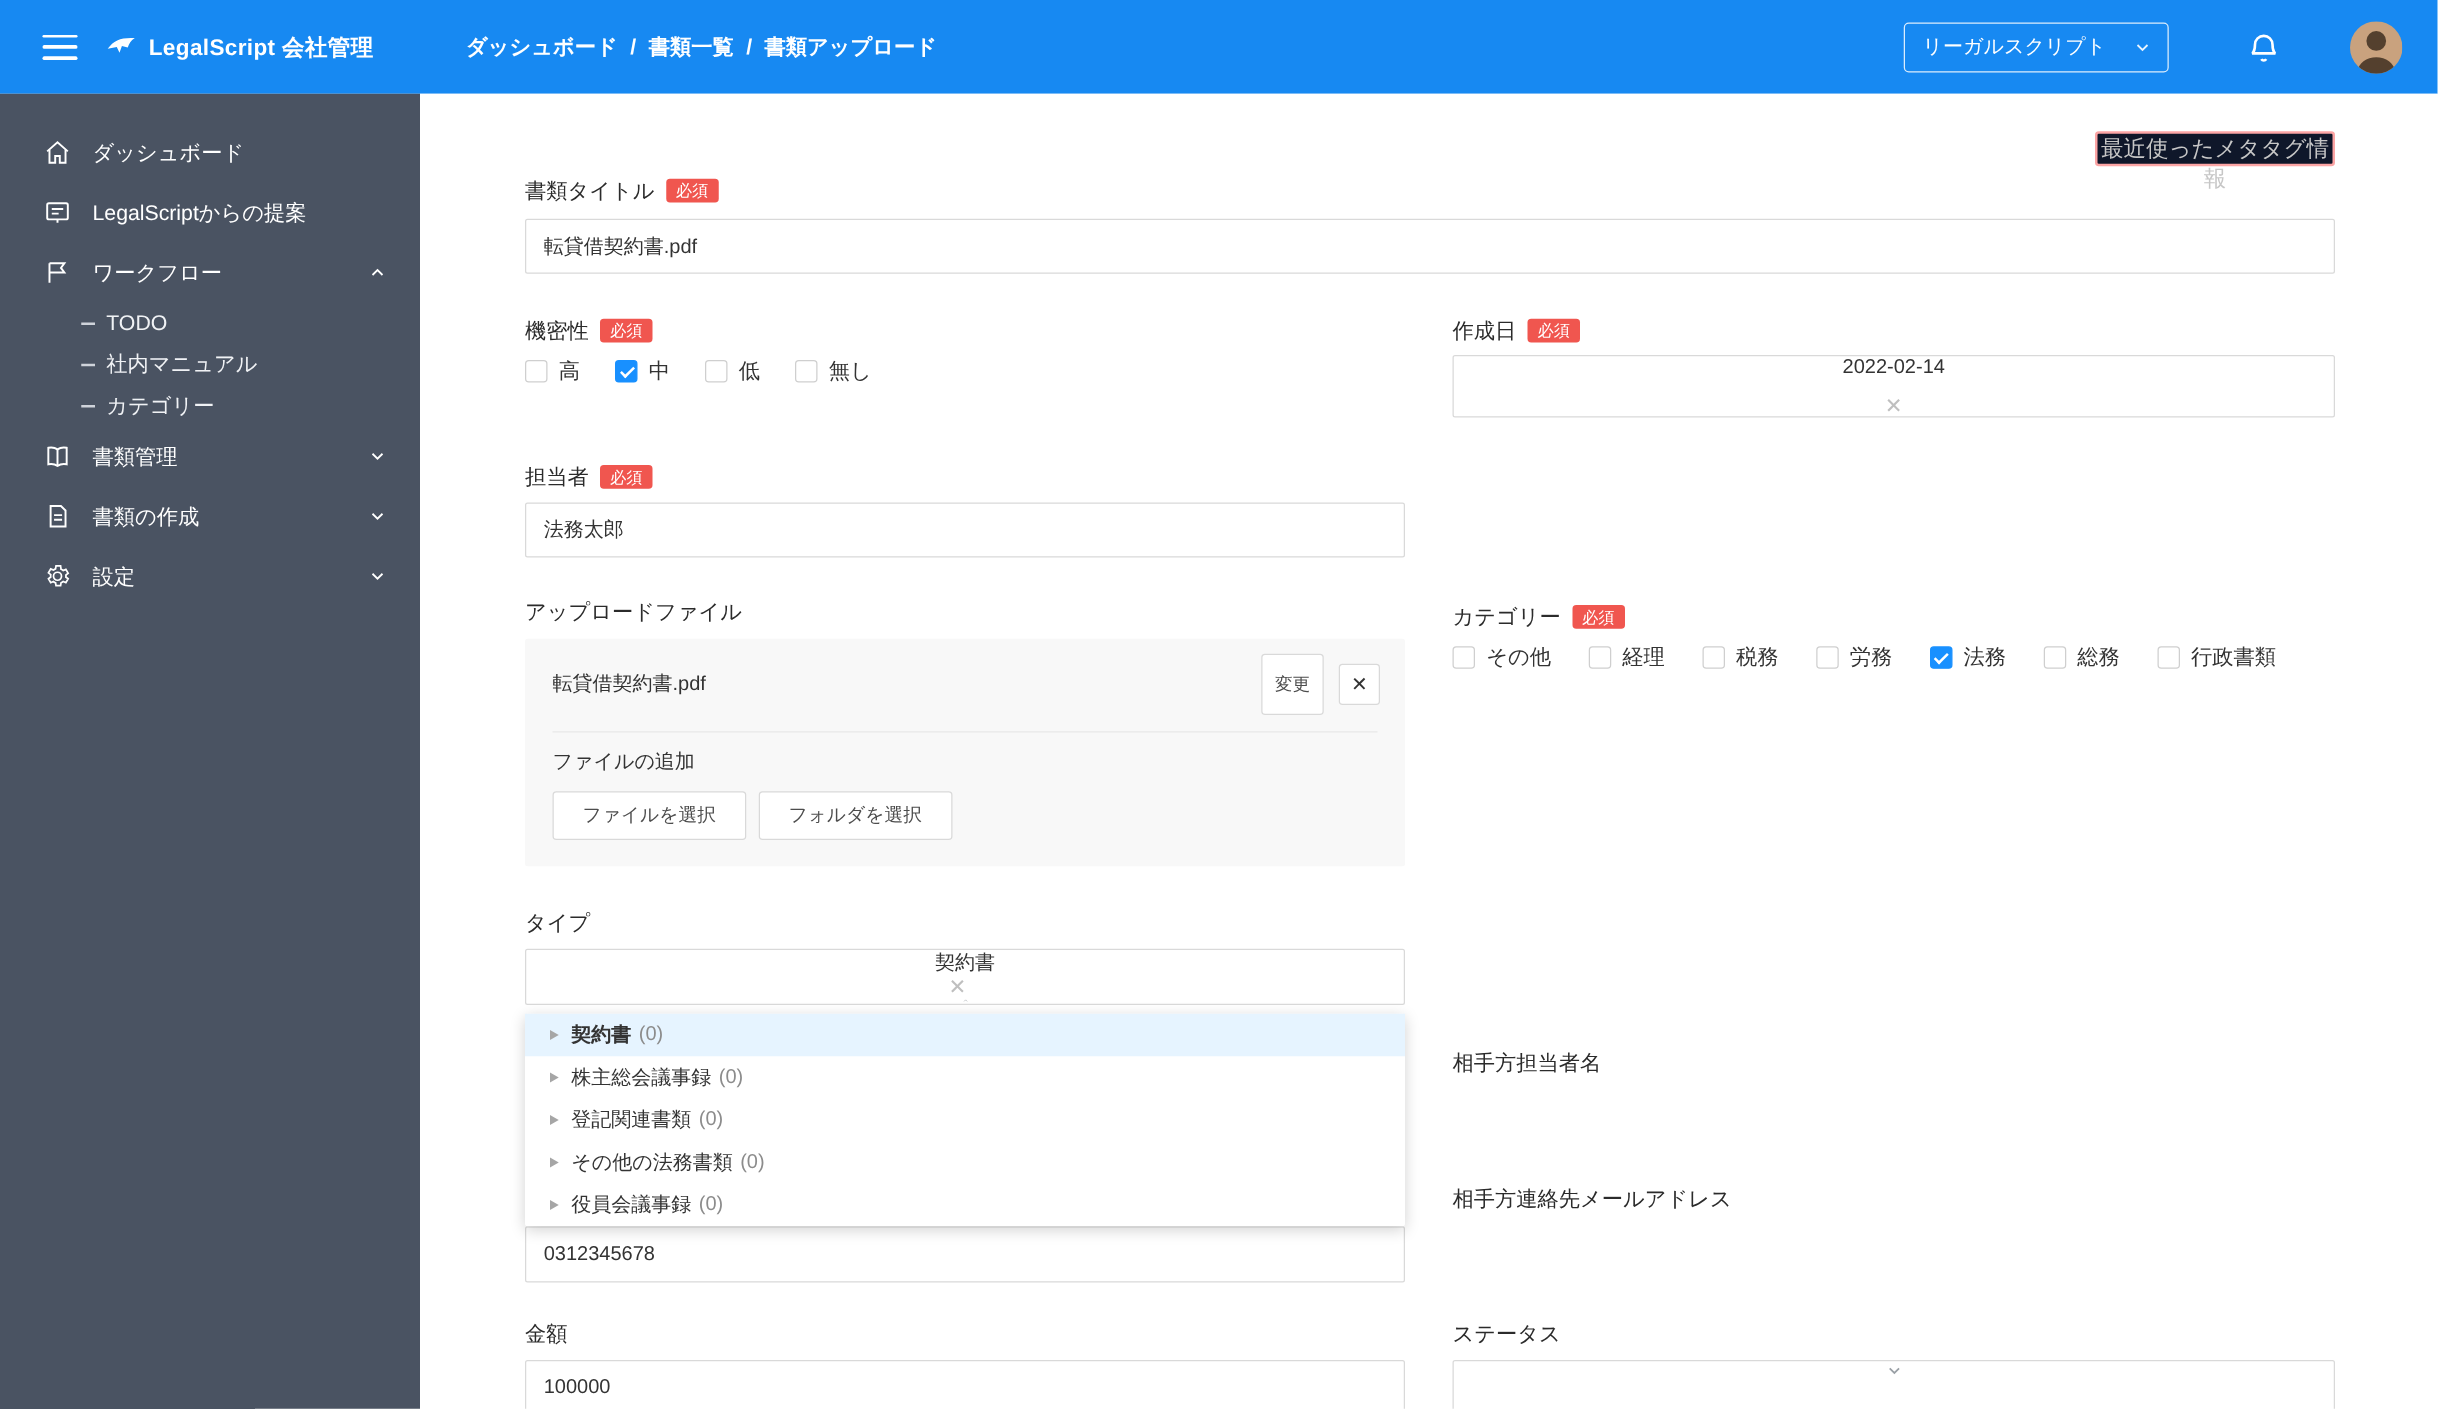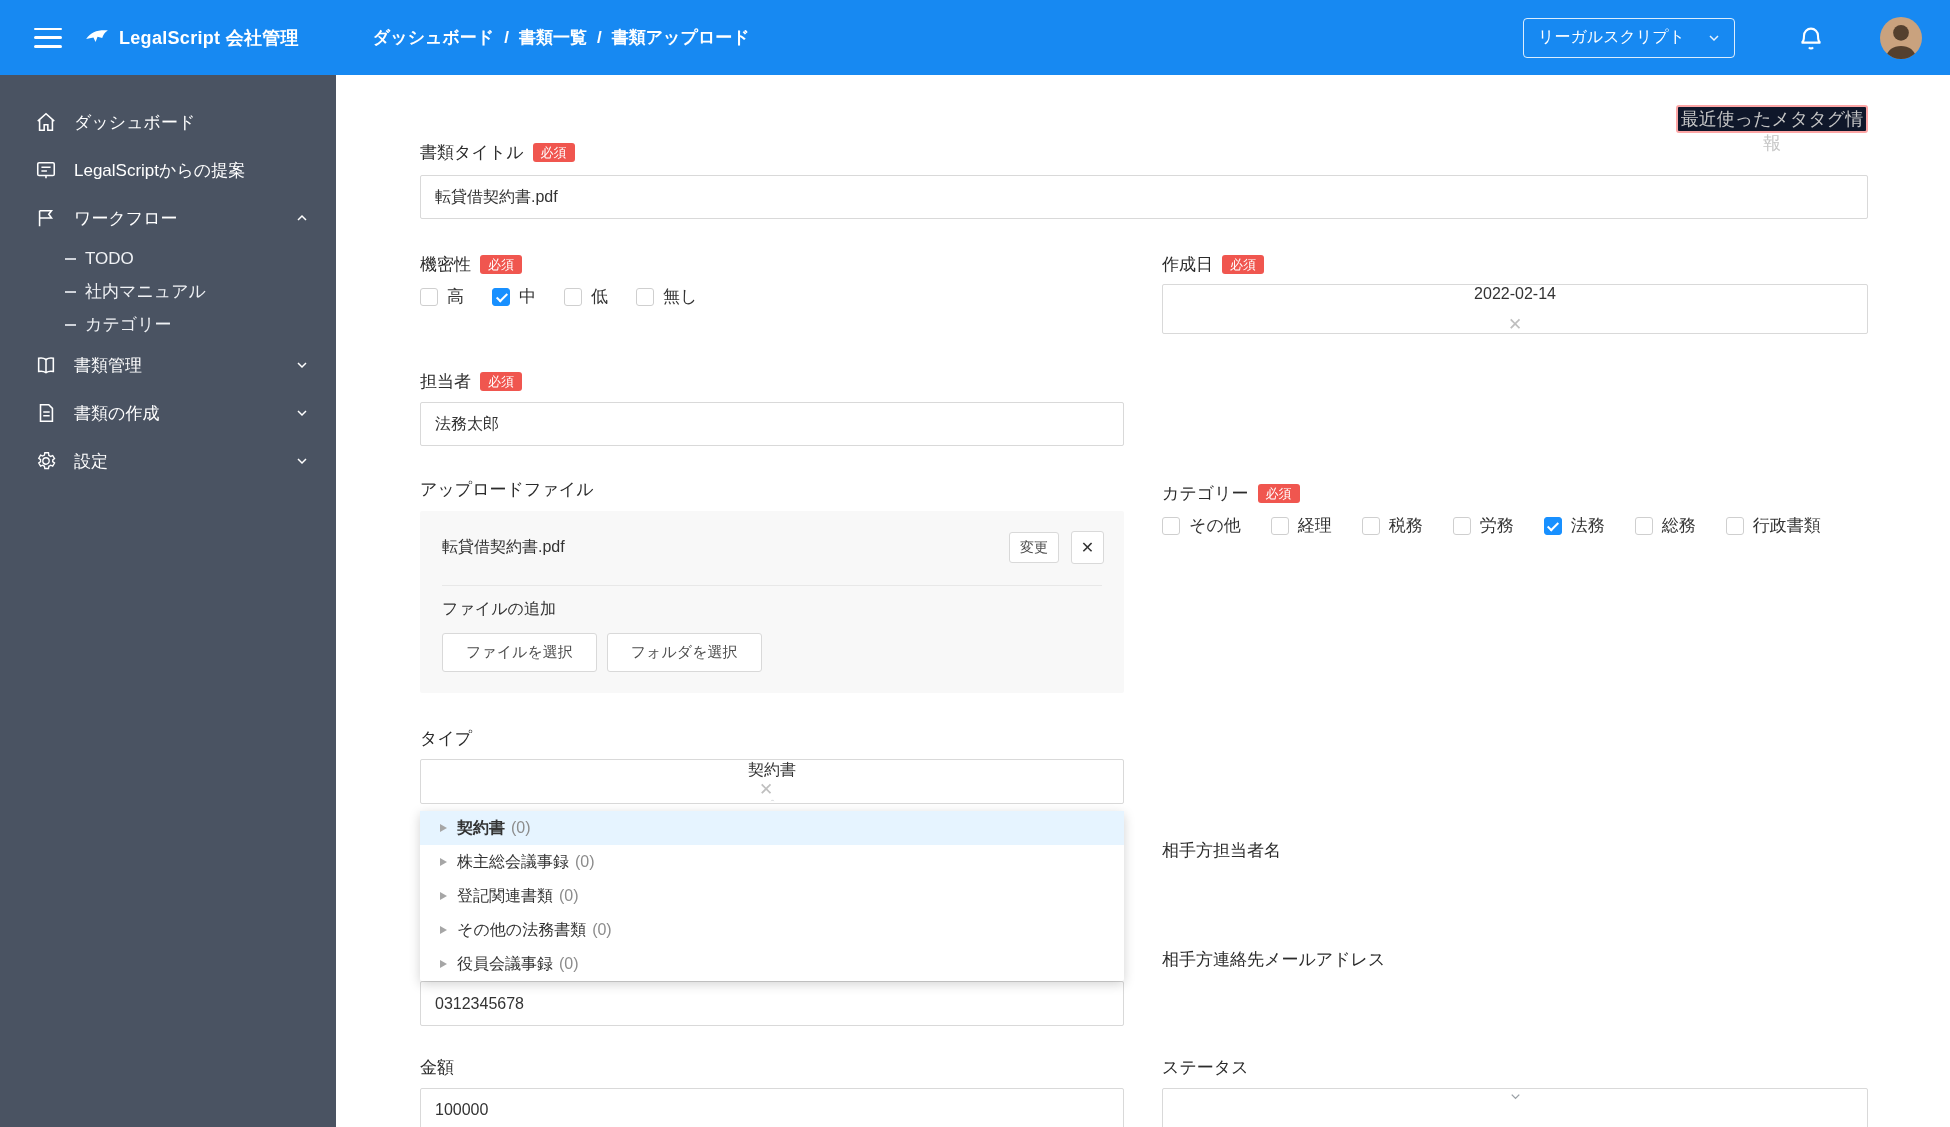--- a/index.html
+++ b/index.html
@@ -72,21 +72,21 @@
   .pos-email-input  { left: 826px; top: 906px; width: 706px; height: 45px; }
   .pos-amount-label { left: 84px;  top: 981px; }
   .pos-amount-input { left: 84px;  top: 1013px; width: 704px; height: 44px; }
   .pos-status-label { left: 826px; top: 981px; }
   .pos-status-box   { left: 826px; top: 1013px; width: 706px; height: 44px; }
 
   
   .file-row { position: absolute; left: 22px; right: 20px; top: 20px; height: 33px; display: flex; align-items: center; }
   .file-name { flex: 1; font-size: 16px; color: #333; }
   .btn { background: #fff; border: 1px solid #d9d9d9; border-radius: 3px; color: #4d4d4d; font-size: 15px; cursor: pointer; font-family: inherit; }
-  .btn-change { width: 50px; height: 31px; font-size: 14px; }
+  .btn-change { width: 50px; height: 49px; font-size: 14px; }
   .btn-remove { width: 33px; height: 33px; margin-left: 12px; font-size: 16px; font-weight: bold; color: #333; }
   .panel-divider { position: absolute; left: 22px; right: 22px; top: 74px; border-top: 1px solid #e8e8e8; }
   .add-label { position: absolute; left: 22px; top: 88px; font-size: 16px; color: #333; }
   .panel-btn-row { position: absolute; left: 22px; top: 122px; display: flex; gap: 10px; }
   .panel-btn-row .btn { height: 39px; padding: 0 23px; font-size: 15px; }
 
   
   .dd-item { height: 34px; display: flex; align-items: center; padding-left: 20px; font-size: 16px; color: #333; cursor: pointer; }
   .dd-item.selected { background: #E6F4FF; }
   .dd-item.selected .dd-label { font-weight: bold; }

